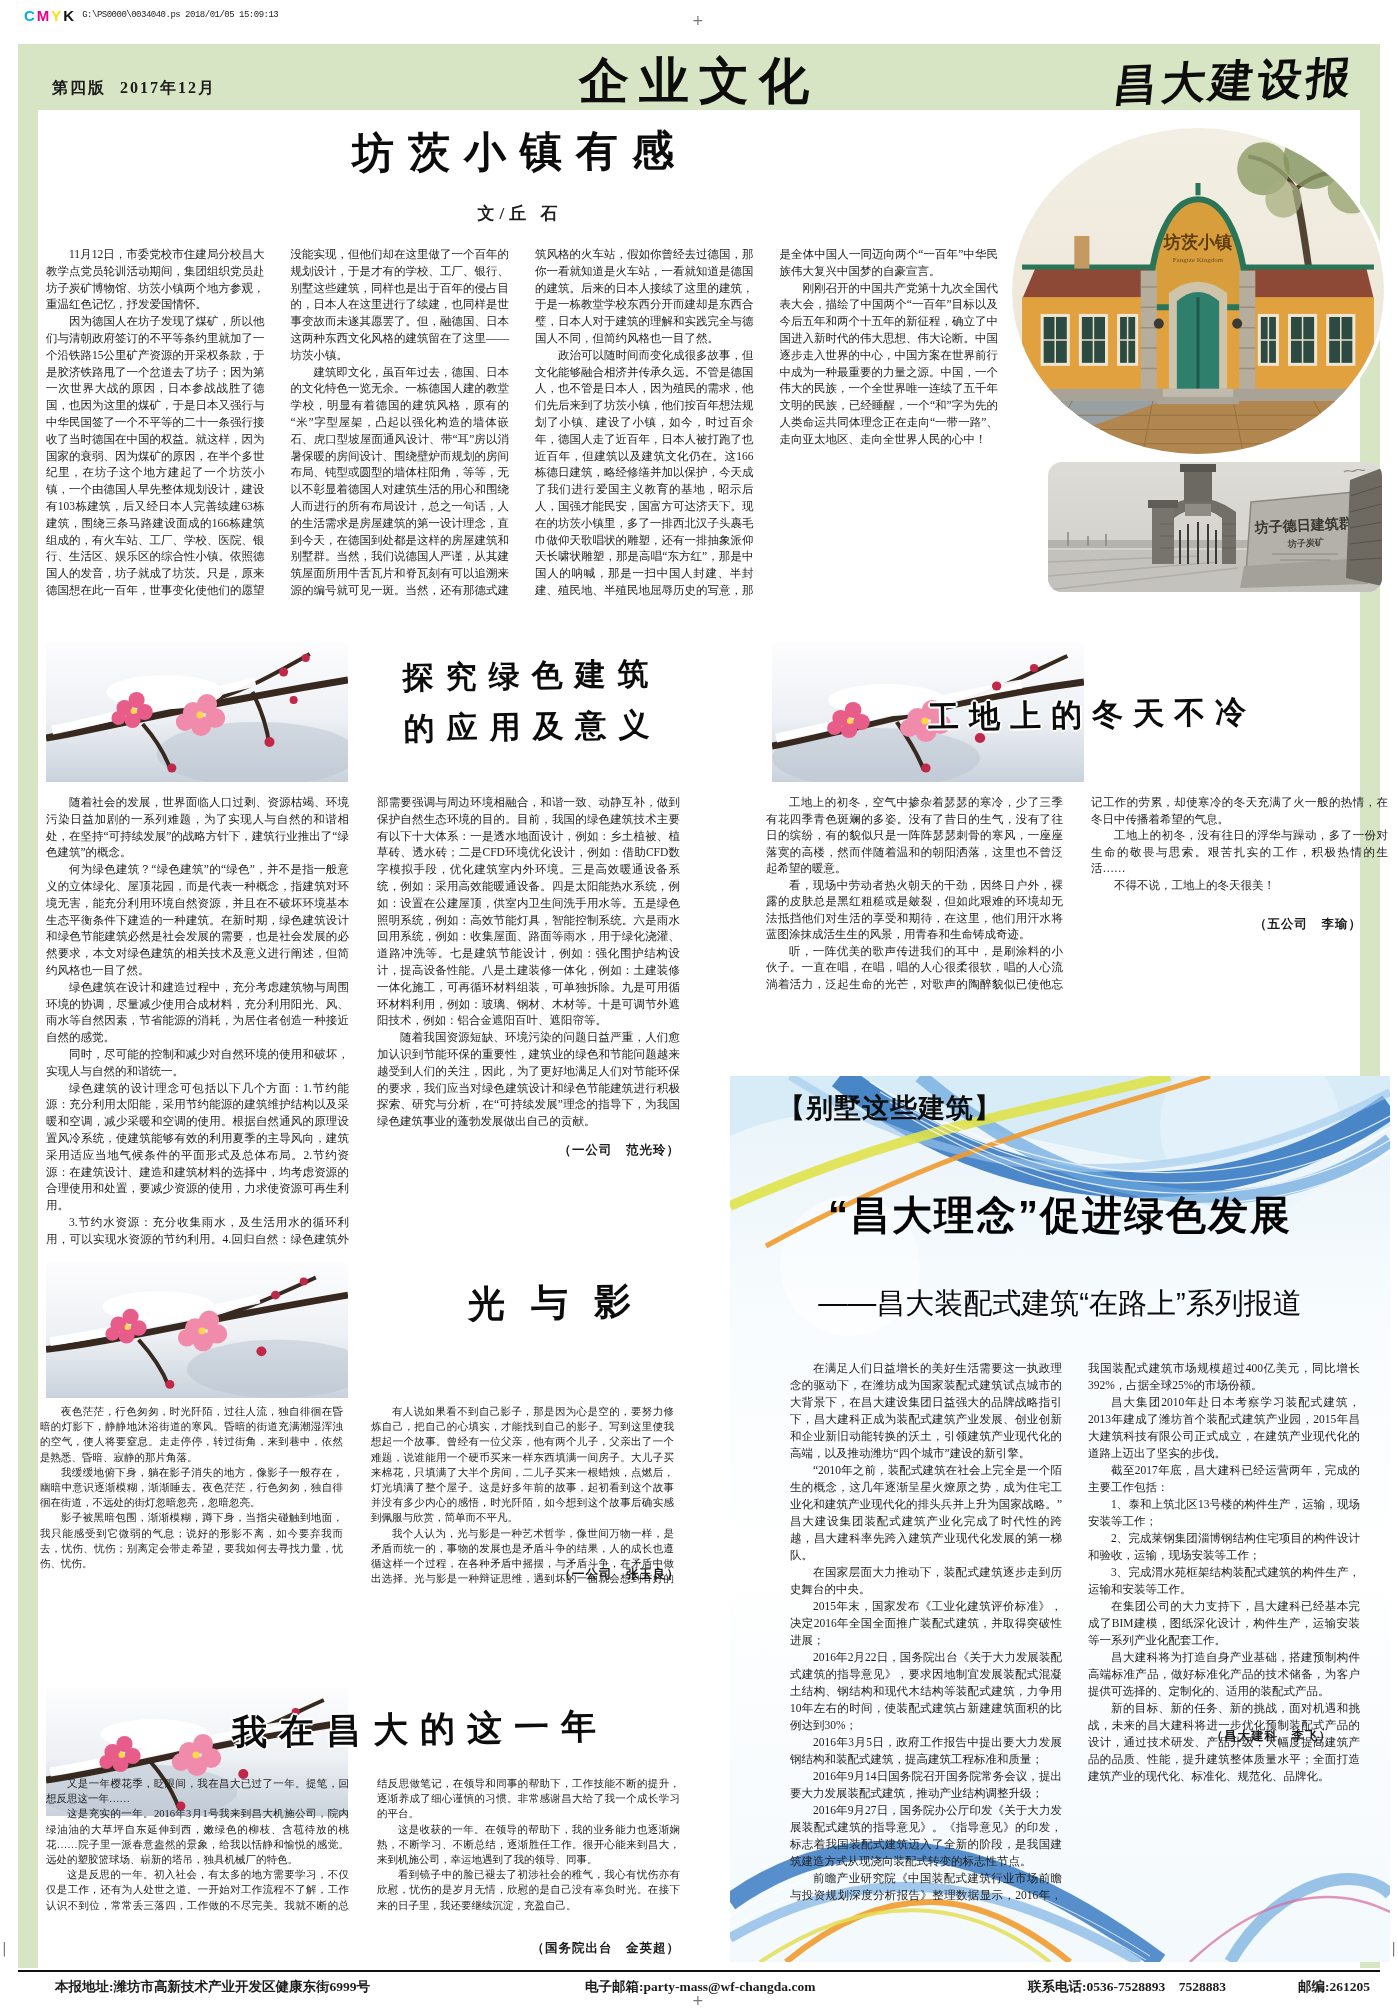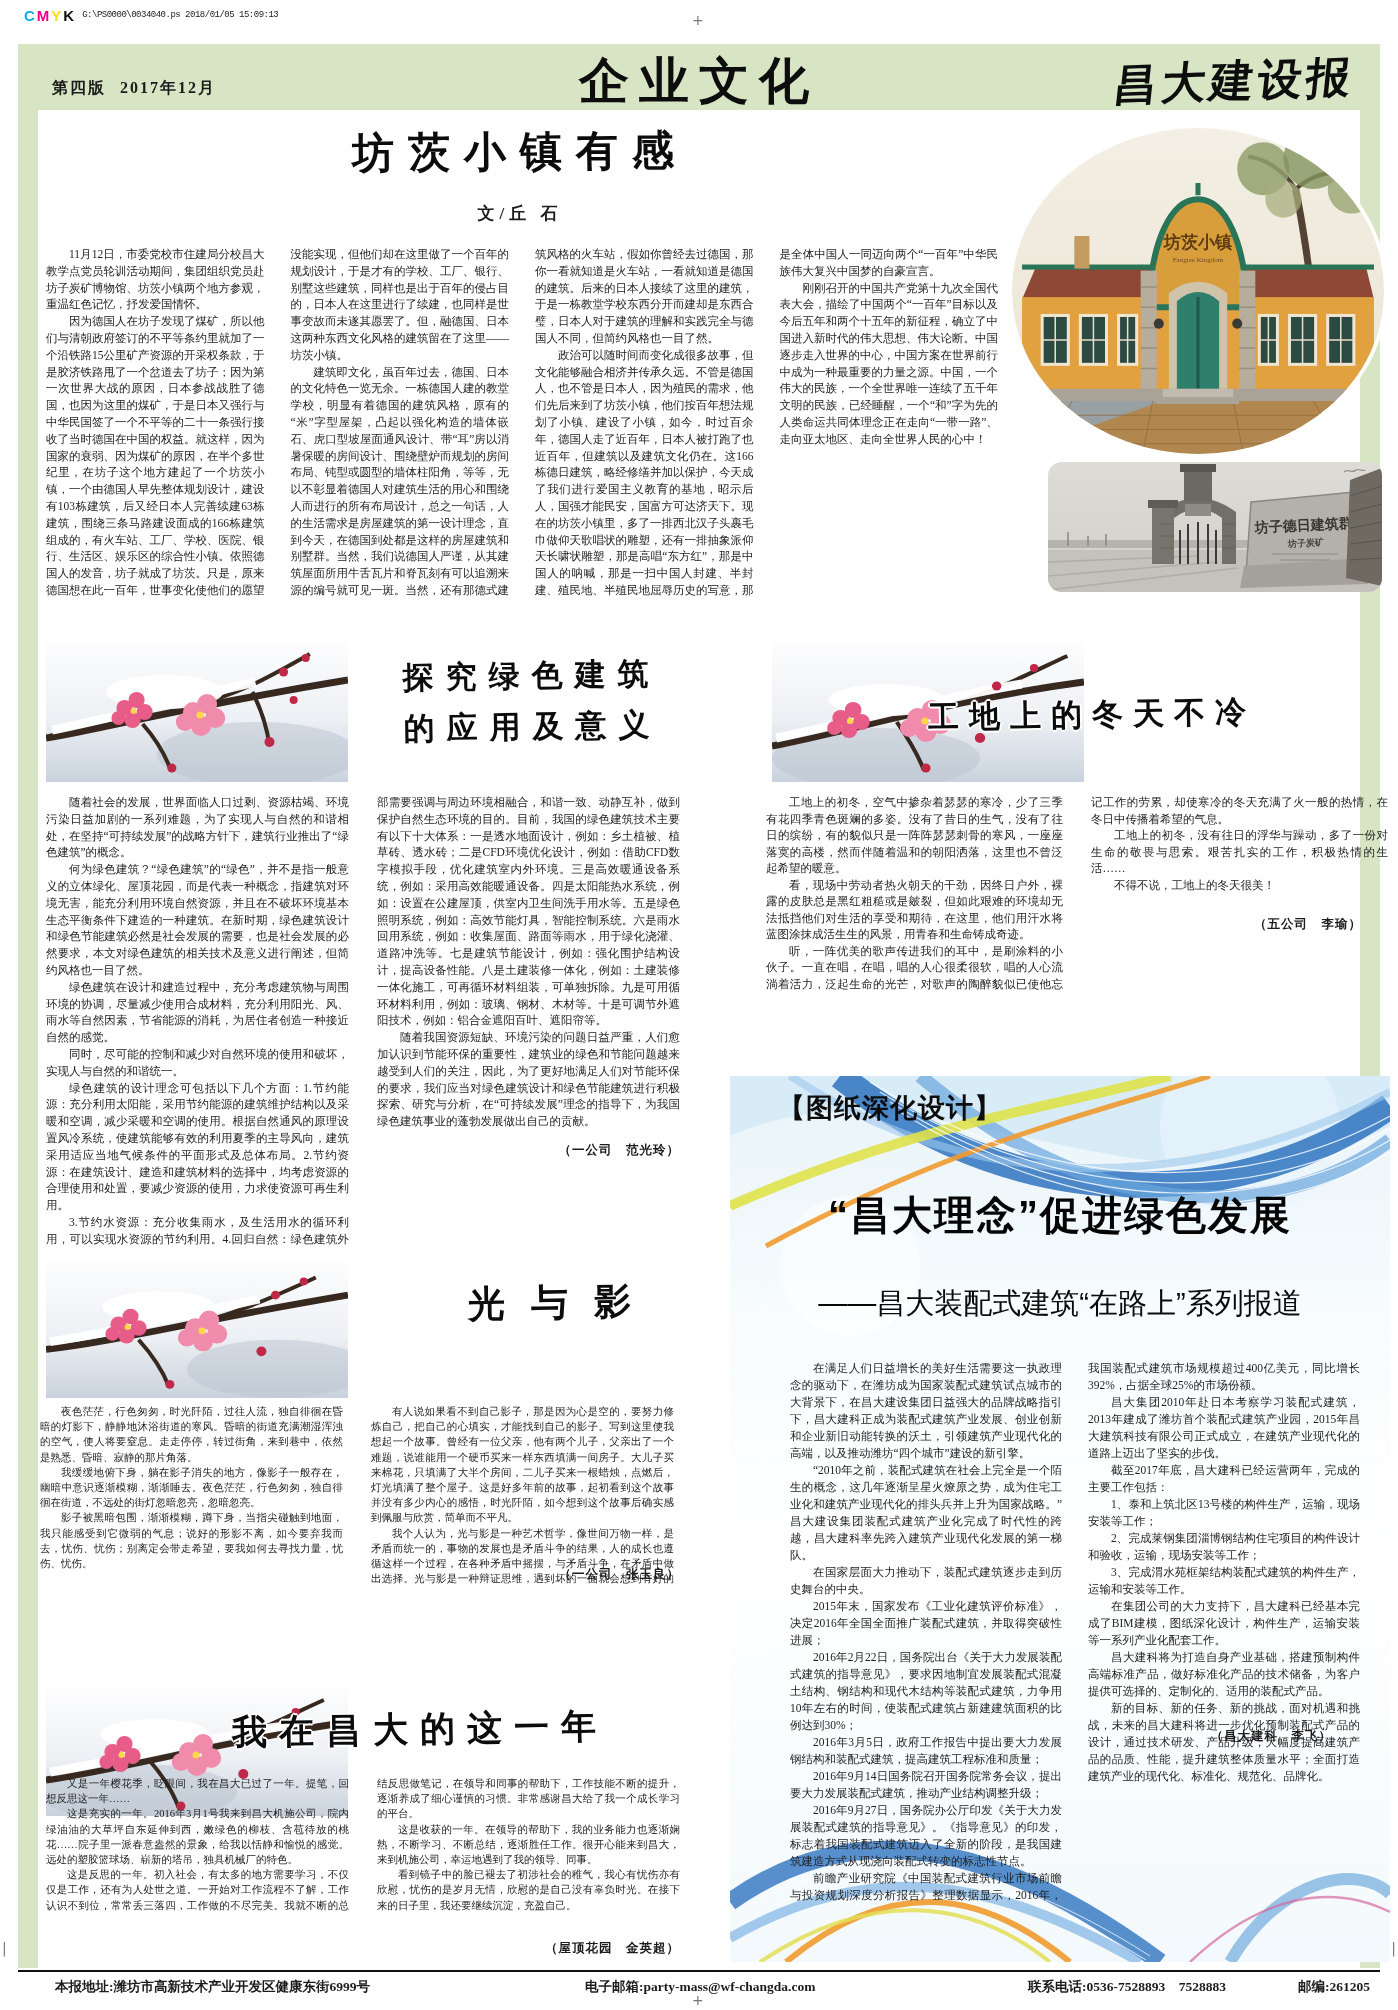--- a/index.html
+++ b/index.html
@@ -342,21 +342,21 @@
       <path d="M0,862 C140,782 260,800 410,886" stroke="#7fb3e4" stroke-width="10" fill="none" opacity="0.7"></path>
       <path d="M56,886 C160,800 250,812 340,886" stroke="#ef9a2e" stroke-width="6" fill="none" opacity="0.9"></path>
       <path d="M30,886 C140,812 240,822 320,886" stroke="#e3de55" stroke-width="4" fill="none" opacity="0.85"></path>
       <path d="M500,886 C550,800 630,788 660,818" stroke="#5a9fd8" stroke-width="12" fill="none" opacity="0.6"></path>
       <path d="M460,886 C530,820 600,806 660,836" stroke="#d46a9e" stroke-width="2.5" fill="none" opacity="0.7"></path>
       <g stroke="#ffffff" stroke-width="1" fill="none" opacity="0.75">
         <path d="M0,840 C130,760 260,778 420,880"></path>
           <path d="M0,852 C135,772 262,788 416,884"></path>
       </g>
     </svg>
-    <div class="panel-kicker">【图纸深化设计】</div>
+    <div class="panel-kicker">【别墅这些建筑】</div>
     <div class="panel-title">“昌大理念”促进绿色发展</div>
     <div class="panel-subtitle">——昌大装配式建筑“在路上”系列报道</div>
   </div>
   <div class="body-cols panel-body">
       <p>在满足人们日益增长的美好生活需要这一执政理念的驱动下，在潍坊成为国家装配式建筑试点城市的大背景下，在昌大建设集团日益强大的品牌战略指引下，昌大建科正成为装配式建筑产业发展、创业创新和企业新旧动能转换的沃土，引领建筑产业现代化的高端，以及推动潍坊“四个城市”建设的新引擎。</p>
       <p>“2010年之前，装配式建筑在社会上完全是一个陌生的概念，这几年逐渐呈星火燎原之势，成为住宅工业化和建筑产业现代化的排头兵并上升为国家战略。”昌大建设集团装配式建筑产业化完成了时代性的跨越，昌大建科率先跨入建筑产业现代化发展的第一梯队。</p>
       <p>在国家层面大力推动下，装配式建筑逐步走到历史舞台的中央。</p>
       <p>2015年末，国家发布《工业化建筑评价标准》，决定2016年全国全面推广装配式建筑，并取得突破性进展；</p>
       <p>2016年2月22日，国务院出台《关于大力发展装配式建筑的指导意见》，要求因地制宜发展装配式混凝土结构、钢结构和现代木结构等装配式建筑，力争用10年左右的时间，使装配式建筑占新建建筑面积的比例达到30%；</p>
       <p>2016年3月5日，政府工作报告中提出要大力发展钢结构和装配式建筑，提高建筑工程标准和质量；</p>
@@ -449,21 +449,21 @@
     </svg>
   </div>
   <div class="year-title calli outlined">我在昌大的这一年</div>
   <div class="body-cols year-body">
       <p>又是一年樱花季，眨眼间，我在昌大已过了一年。提笔，回想反思这一年……</p>
       <p>这是充实的一年。2016年3月1号我来到昌大机施公司，院内绿油油的大草坪自东延伸到西，嫩绿色的柳枝、含苞待放的桃花……院子里一派春意盎然的景象，给我以恬静和愉悦的感觉。远处的塑胶篮球场、崭新的塔吊，独具机械厂的特色。</p>
       <p>这是反思的一年。初入社会，有太多的地方需要学习，不仅仅是工作，还有为人处世之道。一开始对工作流程不了解，工作认识不到位，常常丢三落四，工作做的不尽完美。我就不断的总结反思做笔记，在领导和同事的帮助下，工作技能不断的提升，逐渐养成了细心谨慎的习惯。非常感谢昌大给了我一个成长学习的平台。</p>
       <p>这是收获的一年。在领导的帮助下，我的业务能力也逐渐娴熟，不断学习、不断总结，逐渐胜任工作。很开心能来到昌大，来到机施公司，幸运地遇到了我的领导、同事。</p>
       <p>看到镜子中的脸已褪去了初涉社会的稚气，我心有忧伤亦有欣慰，忧伤的是岁月无情，欣慰的是自己没有辜负时光。在接下来的日子里，我还要继续沉淀，充盈自己。</p>
     </div>
-  <div class="sig year-sig">（屋顶花园　金英超）</div>
+  <div class="sig year-sig">（国务院出台　金英超）</div>
 
   <div class="footer-rule"></div>
   <div class="footer">
     <span class="f-address">本报地址:潍坊市高新技术产业开发区健康东街6999号</span>
     <span class="f-email">电子邮箱:party-mass@wf-changda.com</span>
     <span class="f-phone">联系电话:0536-7528893　7528883</span>
     <span class="f-post">邮编:261205</span>
   </div>
 
 </div>

